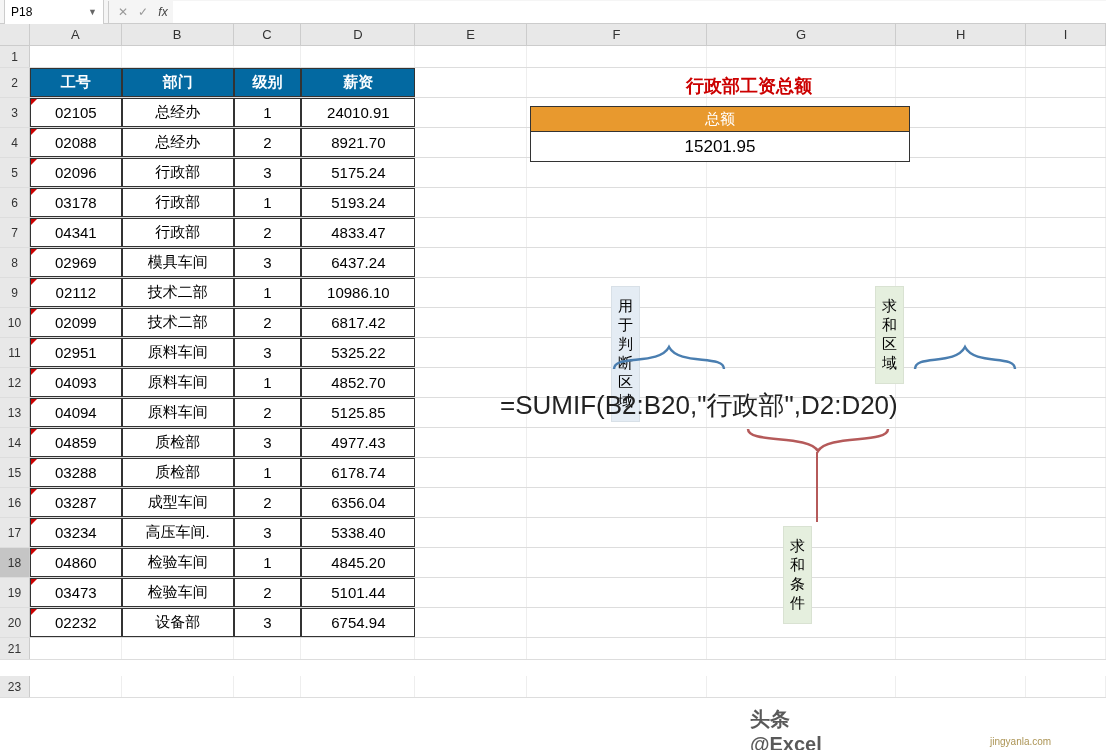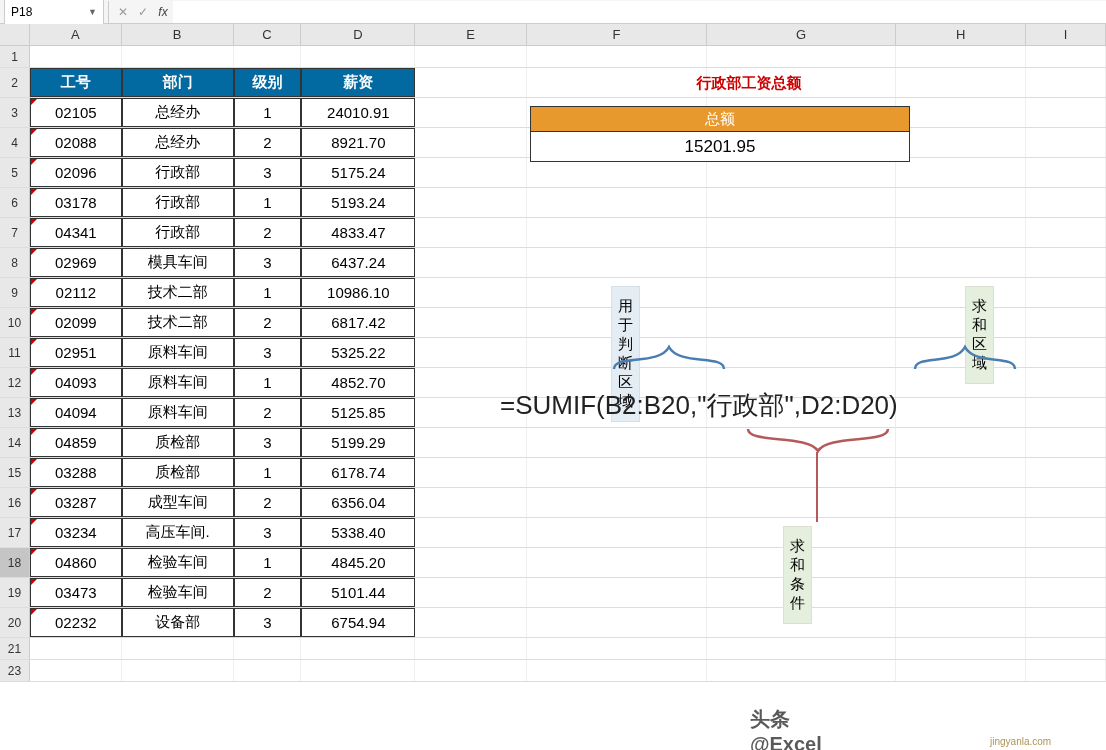--- a/index.html
+++ b/index.html
@@ -117,21 +117,21 @@
     .overlay {
       position: absolute;
       top: 46px;
       left: 30px;
       pointer-events: none;
     }
     .title-red {
       position: absolute;
       color: #c00;
       font-weight: bold;
-      font-size: 15px;
+      font-size: 18px;
       text-align: center;
     }
     .orange-header {
       position: absolute;
       background: #e8992e;
       color: #fff;
       border: 1px solid #333;
       display: flex; align-items: center; justify-content: center;
       font-size: 15px;
     }
@@ -356,21 +356,21 @@
         <div class="cell col-F"></div>
         <div class="cell col-G"></div>
         <div class="cell col-H"></div>
         <div class="cell col-I"></div>
       </div>
       <div class="row">
         <div class="row-h">14</div>
         <div class="cell col-A data-cell redtri">04859</div>
         <div class="cell col-B data-cell">质检部</div>
         <div class="cell col-C data-cell">3</div>
-        <div class="cell col-D data-cell">5199.29</div>
+        <div class="cell col-D data-cell">4977.43</div>
         <div class="cell col-E"></div>
         <div class="cell col-F"></div>
         <div class="cell col-G"></div>
         <div class="cell col-H"></div>
         <div class="cell col-I"></div>
       </div>
       <div class="row">
         <div class="row-h">15</div>
         <div class="cell col-A data-cell redtri">03288</div>
         <div class="cell col-B data-cell">质检部</div>
@@ -447,42 +447,42 @@
         <div class="cell col-A"></div>
         <div class="cell col-B"></div>
         <div class="cell col-C"></div>
         <div class="cell col-D"></div>
         <div class="cell col-E"></div>
         <div class="cell col-F"></div>
         <div class="cell col-G"></div>
         <div class="cell col-H"></div>
         <div class="cell col-I"></div>
       </div>
-      <div class="row short" style="height: 22px;">
+      <div class="row short" style="height: 22px; margin-top: 16px;">
         <div class="row-h">23</div>
         <div class="cell col-A"></div>
         <div class="cell col-B"></div>
         <div class="cell col-C"></div>
         <div class="cell col-D"></div>
         <div class="cell col-E"></div>
         <div class="cell col-F"></div>
         <div class="cell col-G"></div>
         <div class="cell col-H"></div>
         <div class="cell col-I"></div>
       </div>
     </div>
 </div>
 
 <div class="overlay">
   <div class="title-red" style="left:529px; top:28px; width:380px;">行政部工资总额</div>
   <div class="orange-header" style="left:500px; top:60px; width:380px; height:26px;">总额</div>
   <div class="val-cell" style="left:500px; top:86px; width:380px; height:30px;">15201.95</div>
 
   <div class="callout blue" style="left:581px; top:240px;">用于判断区域</div>
-  <div class="callout green" style="left:935px; top:240px;text-align:center;">求和区域</div>
+  <div class="callout green" style="left:845px; top:240px;text-align:center;">求和区域</div>
   <div class="callout green" style="left:753px; top:480px;">求和条件</div>
 
   <svg class="brace" style="left:579px; top:298px;" width="120" height="26">
     <path d="M5,25 C5,10 50,22 60,3 C70,22 115,10 115,25" stroke="#4a7eb0" stroke-width="2.5" fill="none"></path>
   </svg>
   <svg class="brace" style="left:880px; top:298px;" width="110" height="26">
     <path d="M5,25 C5,10 45,22 55,3 C65,22 105,10 105,25" stroke="#4a7eb0" stroke-width="2.5" fill="none"></path>
   </svg>
   <svg class="brace" style="left:713px; top:380px;" width="150" height="26">
     <path d="M5,3 C5,18 65,8 75,25 C85,8 145,18 145,3" stroke="#b55a5a" stroke-width="2.5" fill="none"></path>

